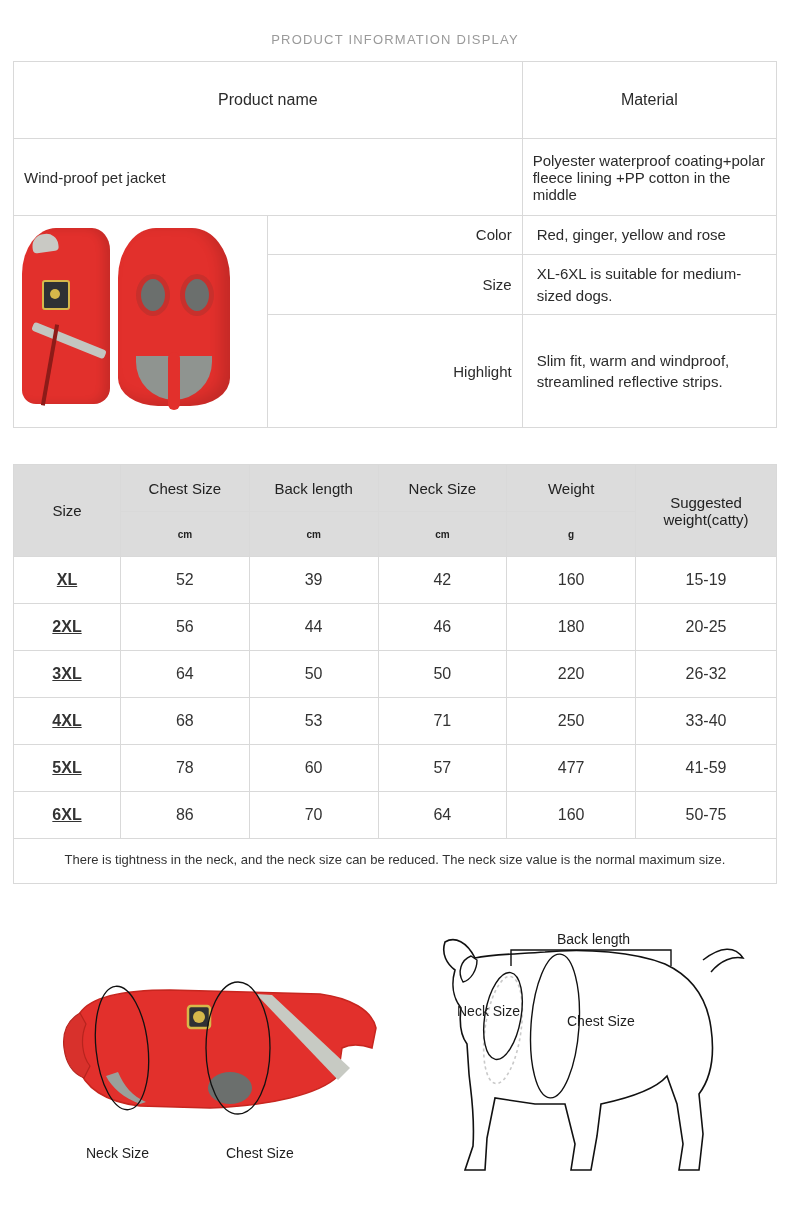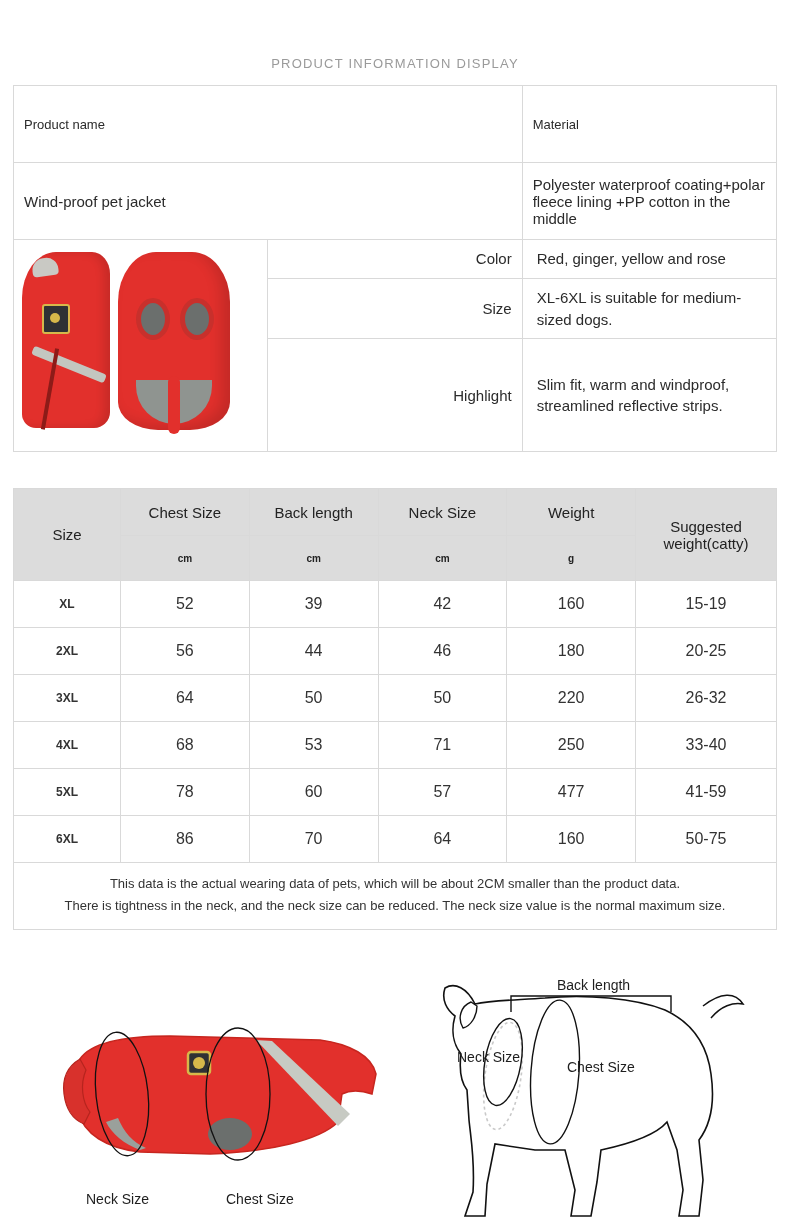--- a/index.html
+++ b/index.html
@@ -15,39 +15,39 @@
     position: relative;
     overflow: hidden;
   }
   .page-header {
     text-align: center;
     font-size: 13px;
     letter-spacing: 1.2px;
     color: #9a9a9a;
     padding-top: 32px;
     padding-bottom: 14px;
-    margin-top: 24px;
   }
 
   
   .info-table {
     width: 764px;
     margin: 0 auto;
     border-collapse: collapse;
     table-layout: fixed;
   }
   .info-table td {
     border: 1px solid #d9d9d9;
     padding: 8px 10px;
     font-size: 15px;
     color: #2b2b2b;
     vertical-align: middle;
   }
   .info-table .hcell {
-    font-size: 13px;
+    text-align: center;
+    font-size: 16px;
   }
   .info-table .center {
     text-align: left;
   }
   .info-table .tall {
     height: 60px;
   }
   .img-cell {
     padding: 0 !important;
     width: 232px;
@@ -193,21 +193,22 @@
     font-weight: bold;
     font-size: 10px;
     height: 42px;
   }
   .size-table tbody td {
     height: 44px;
     font-size: 16px;
   }
   .size-table tbody td.sizecol {
     font-weight: bold;
-    font-size: 12px;
+    font-size: 16px;
+    text-decoration: underline;
   }
   .note-cell {
     border: 1px solid #d9d9d9;
     border-top: none;
     padding: 10px 12px 12px;
     text-align: center;
     font-size: 13px;
     line-height: 1.7;
     color: #333;
   }
@@ -343,21 +344,20 @@
         <td class="sizecol">6XL</td>
         <td>86</td>
         <td>70</td>
         <td>64</td>
         <td>160</td>
         <td>50-75</td>
       </tr>
     </tbody>
   </table>
   <div class="note-cell">
-    <div>This data is the actual wearing data of pets, which will be about 2CM smaller than the product data.</div>
     <div>There is tightness in the neck, and the neck size can be reduced. The neck size value is the normal maximum size.</div>
   </div>
 </div>
 
 <div class="bottom">
 
   <svg class="illus-left" width="380" height="320" viewBox="0 0 380 320">
 
     <path d="M60 115 C 70 100, 100 92, 150 92 L300 96 C 330 100, 352 112, 356 130 L352 150 C 340 146, 330 146, 322 150 L318 178 C 300 196, 250 208, 190 210 L120 208 C 86 204, 64 190, 58 168 Z" fill="#e2302c" stroke="#c7261f" stroke-width="1.5"></path>
 

